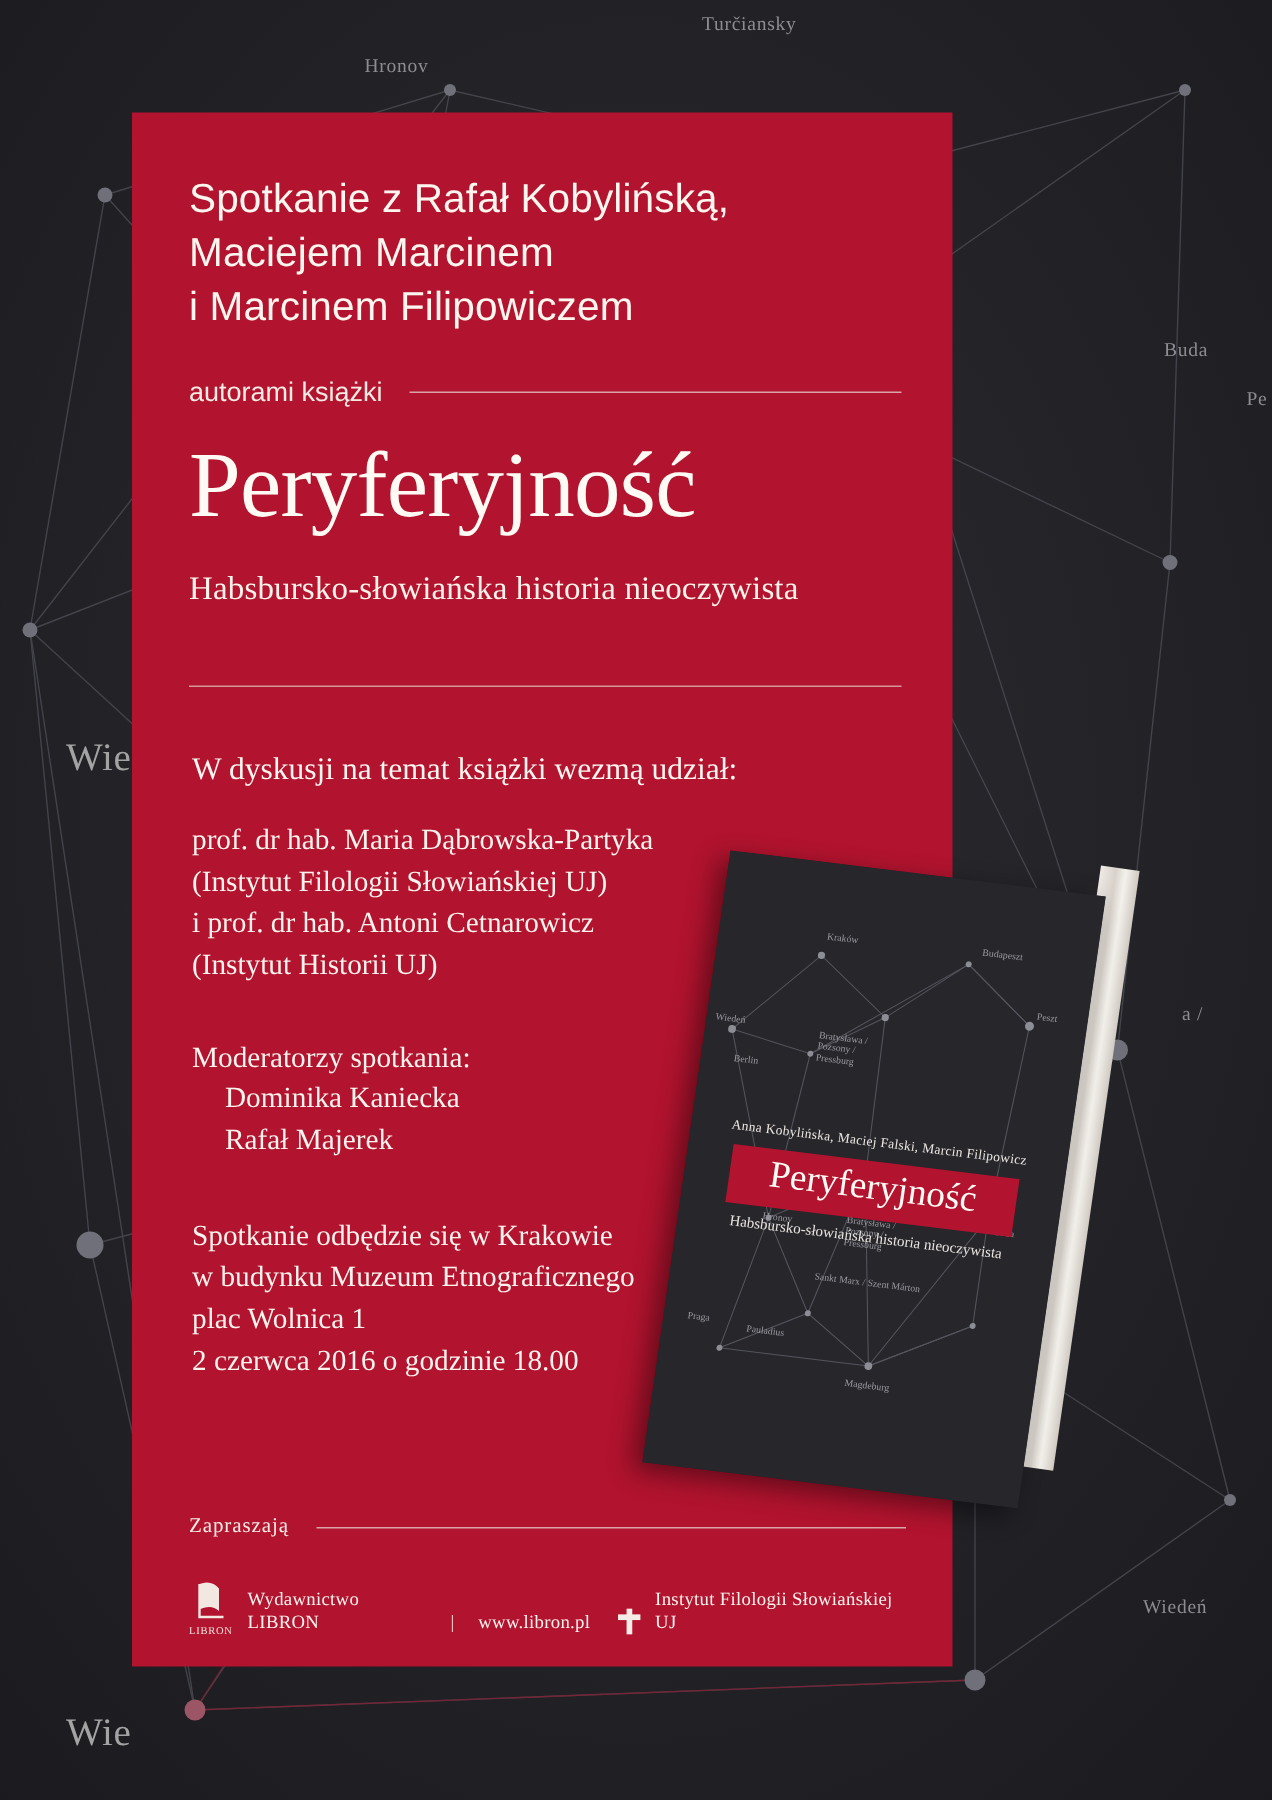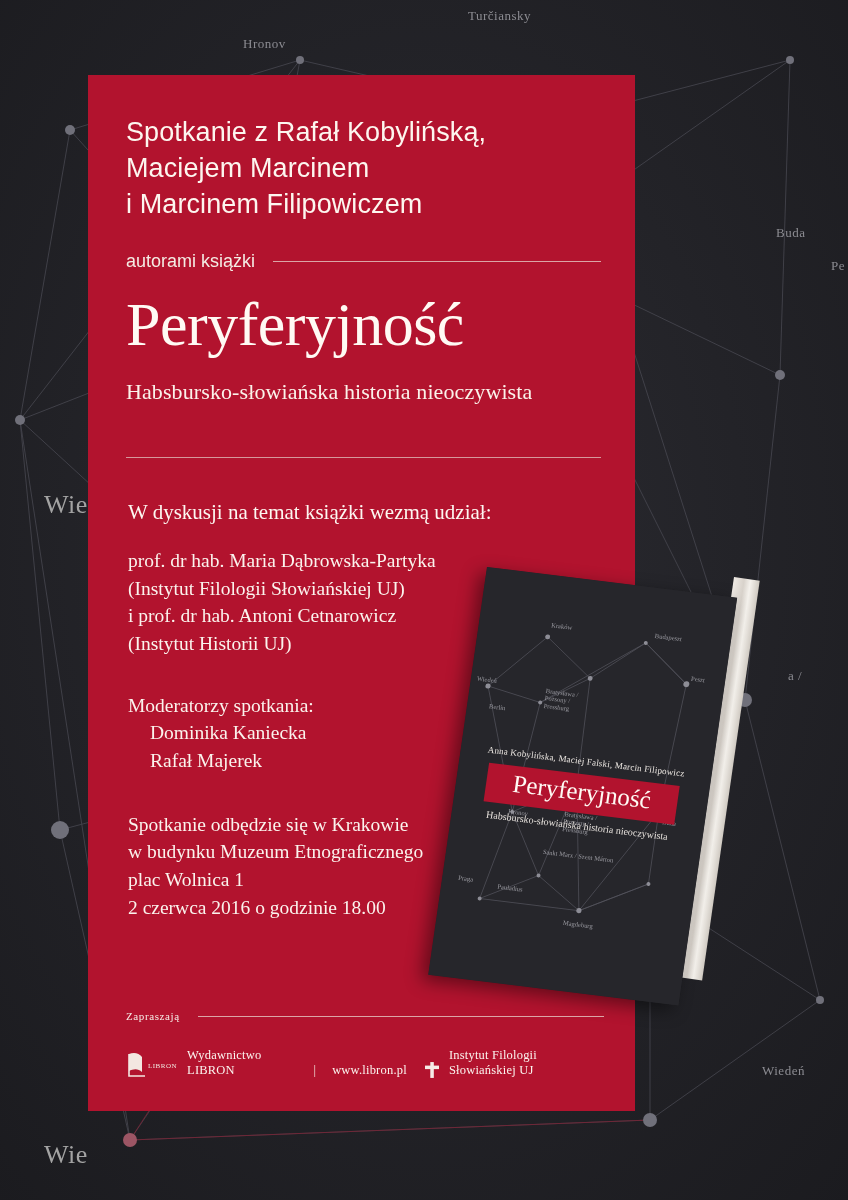--- a/index.html
+++ b/index.html
@@ -140,21 +140,21 @@
     top: 1010px;
     width: 478px;
   }
   .zapraszaja-row {
     display: flex;
     align-items: center;
   }
   .zapraszaja-label {
     color: #f6ece6;
     font-family: "Liberation Serif", serif;
-    font-size: 11px;
+    font-size: 14px;
     letter-spacing: .6px;
     white-space: nowrap;
   }
   .footer-logos {
     display: flex;
     align-items: flex-end;
     margin-top: 26px;
     gap: 10px;
   }
   .logo-libron {
@@ -457,21 +457,21 @@
     </div>
   </div>
 
   <div class="footer">
     <div class="zapraszaja-row">
       <div class="zapraszaja-label">Zapraszają</div>
       <div class="hrule"></div>
     </div>
 
     <div class="footer-logos">
-      <div style="display:flex;align-items:center;">
+      <div style="display:flex;flex-direction:column;align-items:center;">
         <svg class="logo-libron" viewBox="0 0 22 30">
           <path d="M3 4 L3 26 L19 26" stroke="#f3e7e1" stroke-width="1.6" fill="none"></path>
           <path d="M3 4 C8 2, 13 3, 16 7 L16 22 C12 18, 7 19, 3 21 Z" fill="#f3e7e1"></path>
         </svg>
         <div class="logo-caption">LIBRON</div>
       </div>
 
       <div class="footer-text">Wydawnictwo LIBRON</div>
       <div class="sep">|</div>
       <div class="footer-text">www.libron.pl</div>

